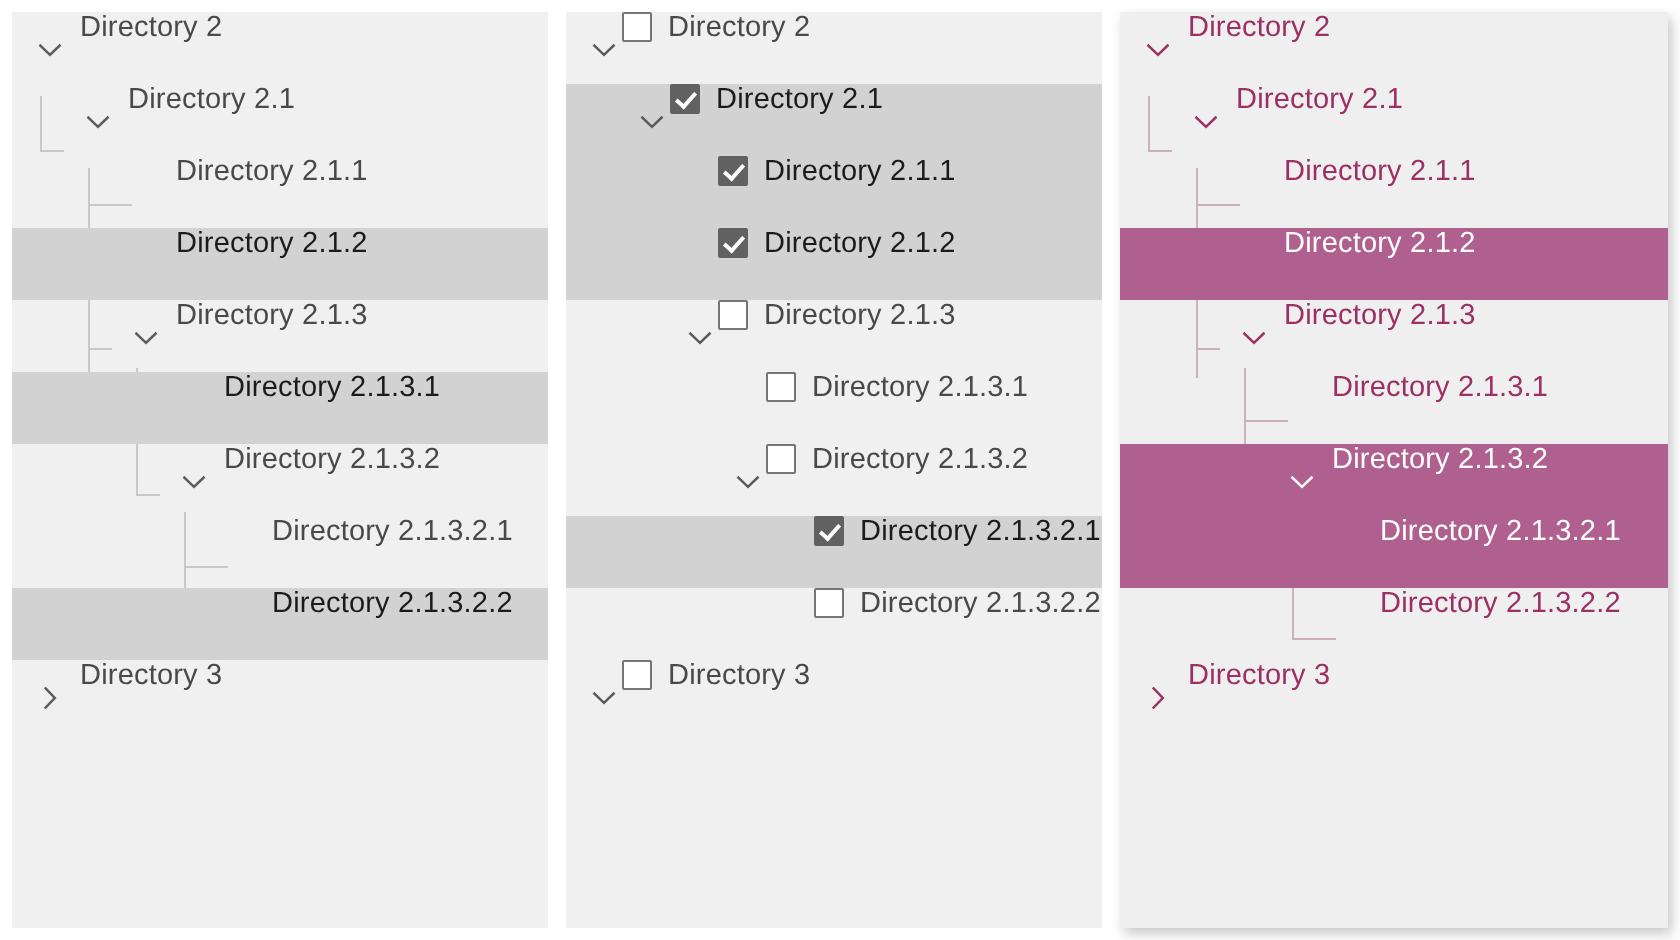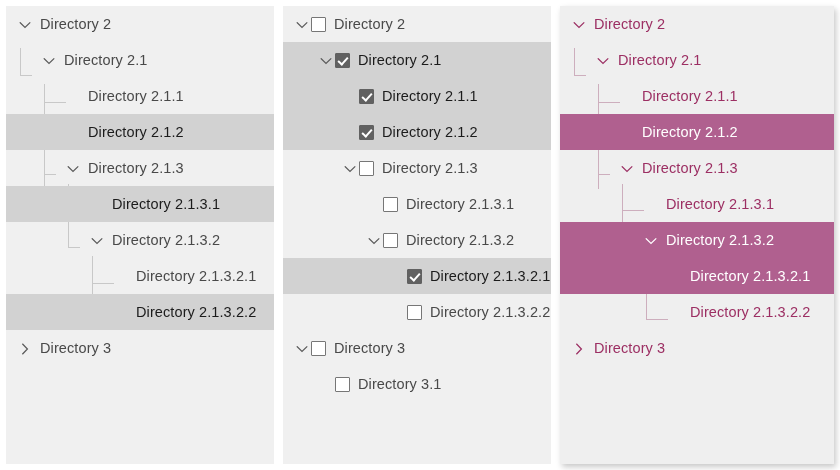--- a/index.html
+++ b/index.html
@@ -40,21 +40,21 @@
   .rows {
     position: relative;
     width: 100%;
     height: 100%;
   }
 
   .row {
     position: relative;
     height: 36px;
     display: flex;
-    align-items: center;
+    align-items: flex-start;
     box-sizing: border-box;
     white-space: nowrap;
   }
 
   
   .row.sel-gray   { background: #d2d2d2; }
   .row.sel-purple { background: #b0608f; }
 
   
   .guides {
@@ -305,26 +305,20 @@
         </div>
         <div class="row">
           <div class="pad" style="width: 10px;"></div>
           <span class="chev" style="color: rgb(90, 90, 90);">
             <svg width="14" height="14" viewBox="0 0 14 14">
               <path d="M2.2 4.8 L7 9.4 L11.8 4.8" fill="none" stroke="currentColor" stroke-width="1.25" stroke-linecap="square"></path>
             </svg>
           </span>
           <span class="cbox"></span>
           <span class="label">Directory 3</span>
-        </div>
-        <div class="row">
-          <div class="pad" style="width: 34px;"></div>
-          <div class="chev-spacer"></div>
-          <span class="cbox"></span>
-          <span class="label">Directory 3.1</span>
         </div>
       </div>
   </div>
 
   <div class="panel p3">
     <div class="guides">
       <div class="vline" style="left:14px; top:42px; height:27px;"></div>
       <div class="hline" style="left:14px; top:69px; width:12px;"></div>
       <div class="vline" style="left:38px; top:78px; height:105px;"></div>
       <div class="hline" style="left:38px; top:96px; width:22px;"></div>

